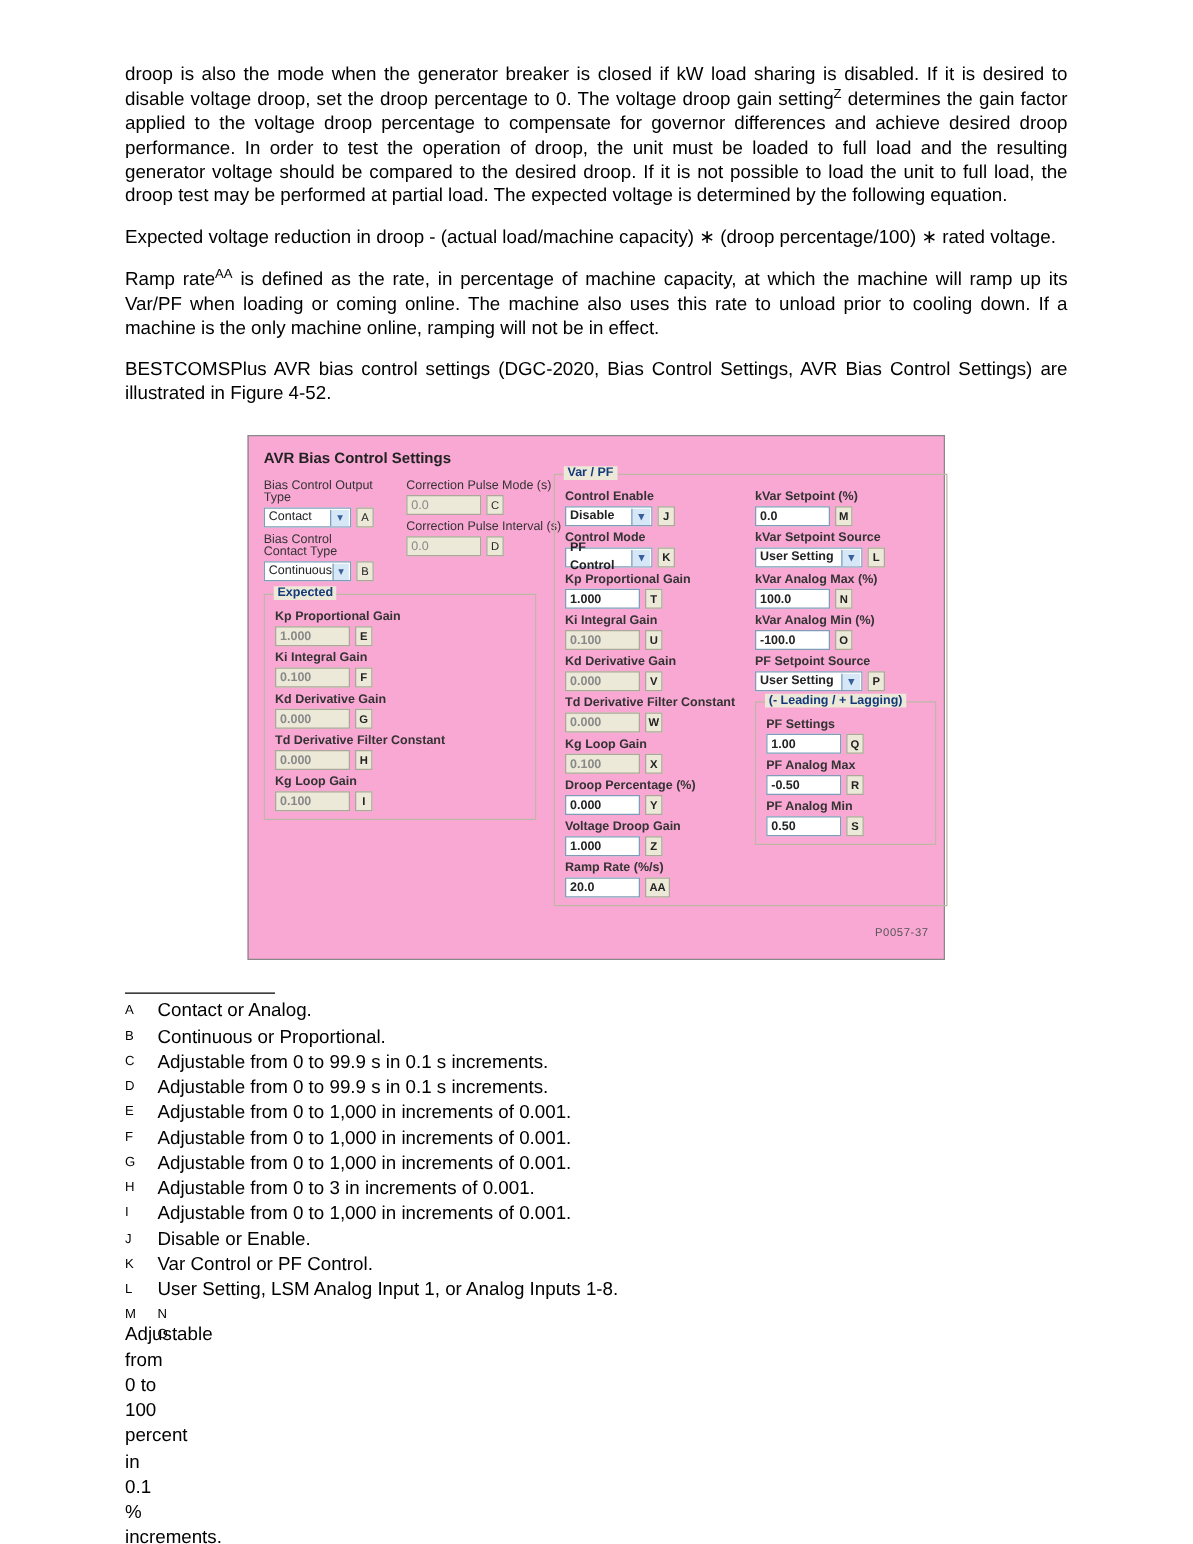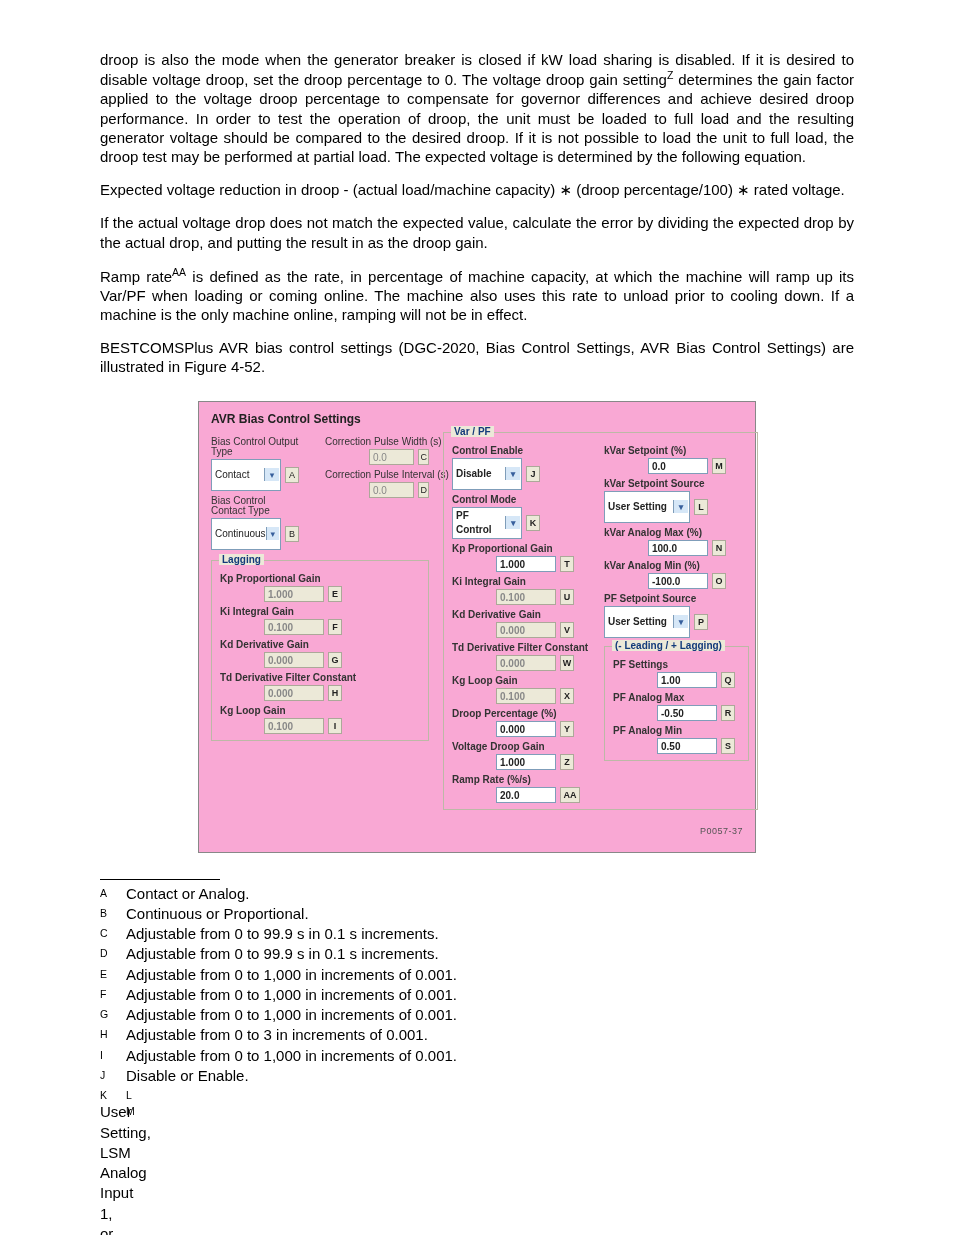--- a/index.html
+++ b/index.html
@@ -44,25 +44,24 @@
   .col1 { width: 218px; }
   .col2 { width: 140px; }
   .col3 { width: 145px; }
   .lbl { display:block; margin-top:5px; margin-bottom:2px; font-size:10px; color:#333; line-height:1; }
   .field-row { display:flex; align-items:center; gap:4px; }
   .tbox {
     width: 60px; height: 16px; line-height:16px;
     font-size: 10px; padding: 0 3px;
     background:#fff; border:1px solid #7f9db9;
     box-sizing:border-box;
-    margin-left:44px;
   }
   .tbox.ro { background:#ece9d8; color:#888; border-color:#aca899; }
   .dd {
-    width: 70px; height:32px; line-height:14px;
+    width: 70px; height:16px; line-height:14px;
     font-size:10px; padding:0 1px 0 3px;
     background:#fff; border:1px solid #7f9db9;
     box-sizing:border-box;
     display:flex; justify-content:space-between; align-items:center;
   }
   .dd .ar {
     width:14px; height:13px; background:#d6e7f7;
     border-left:1px solid #7f9db9;
     display:flex; align-items:center; justify-content:center;
     font-size:8px; color:#4a6;color:#375f9c;
@@ -102,21 +101,20 @@
 </style>
 </head>
 <body>
 
 <div class="page">
   <div class="prose">
     <p>
       <span>droop is also the mode when the generator breaker is closed if kW load sharing is disabled. If it is desired to disable voltage droop, set the droop percentage to 0. The voltage droop gain setting</span><sup>Z</sup><span> determines the gain factor applied to the voltage droop percentage to compensate for governor differences and achieve desired droop performance. In order to test the operation of droop, the unit must be loaded to full load and the resulting generator voltage should be compared to the desired droop. If it is not possible to load the unit to full load, the droop test may be performed at partial load. The expected voltage is determined by the following equation.</span>
     </p>
     <p>Expected voltage reduction in droop - (actual load/machine capacity) ∗ (droop percentage/100) ∗ rated voltage.</p>
-    <p>If the actual voltage drop does not match the expected value, calculate the error by dividing the expected drop by the actual drop, and putting the result in as the droop gain.</p>
     <p>
       <span>Ramp rate</span><sup>AA</sup><span> is defined as the rate, in percentage of machine capacity, at which the machine will ramp up its Var/PF when loading or coming online. The machine also uses this rate to unload prior to cooling down. If a machine is the only machine online, ramping will not be in effect.</span>
     </p>
     <p>BESTCOMSPlus AVR bias control settings (DGC-2020, Bias Control Settings, AVR Bias Control Settings) are illustrated in Figure 4-52.</p>
   </div>
 
   <div class="dialog-wrap">
     <div class="dialog">
       <div class="dialog-title">AVR Bias Control Settings</div>
 
@@ -136,35 +134,35 @@
               <span class="lbl">Bias Control Contact Type</span>
               <div class="field-row">
                 <div class="dd">
                     <span>Continuous</span>
                     <span class="ar"></span>
                   </div>
                 <div class="smallbox">B</div>
               </div>
             </div>
             <div class="half">
-              <span class="lbl nowrap">Correction Pulse Width (s)</span>
+              <span class="lbl nowrap">Correction Pulse Mode (s)</span>
               <div class="field-row">
                 <div class="tbox ro">0.0</div>
                 <div class="smallbox">C</div>
               </div>
               <span class="lbl nowrap">Correction Pulse Interval (s)</span>
               <div class="field-row">
                 <div class="tbox ro">0.0</div>
                 <div class="smallbox">D</div>
               </div>
             </div>
           </div>
 
           <div class="groupbox">
-            <span class="legend">Lagging</span>
+            <span class="legend">Expected</span>
             <span class="lbl">Kp Proportional Gain</span>
             <div class="field-row">
                 <div class="tbox ro">1.000</div>
                 <div class="smallbox">E</div>
               </div>
             <span class="lbl">Ki Integral Gain</span>
             <div class="field-row">
                 <div class="tbox ro">0.100</div>
                 <div class="smallbox">F</div>
               </div>
@@ -339,20 +337,21 @@
       <div class="fv">Adjustable from 0 to 1,000 in increments of 0.001.</div>
       <div class="fk">G</div>
       <div class="fv">Adjustable from 0 to 1,000 in increments of 0.001.</div>
       <div class="fk">H</div>
       <div class="fv">Adjustable from 0 to 3 in increments of 0.001.</div>
       <div class="fk">I</div>
       <div class="fv">Adjustable from 0 to 1,000 in increments of 0.001.</div>
       <div class="fk">J</div>
       <div class="fv">Disable or Enable.</div>
       <div class="fk">K</div>
+      <div class="fv">Var Control or PF Control.</div>
       <div class="fk">L</div>
       <div class="fv">User Setting, LSM Analog Input 1, or Analog Inputs 1-8.</div>
       <div class="fk">M</div>
       <div class="fk">N</div>
       <div class="fv">Adjustable from 0 to 100 percent in 0.1 % increments.</div>
       <div class="fk">O</div>
       <div class="fv">Adjustable from 0 to 100 percent in 0.1 % increments.</div>
     </div>
 </div>
 

